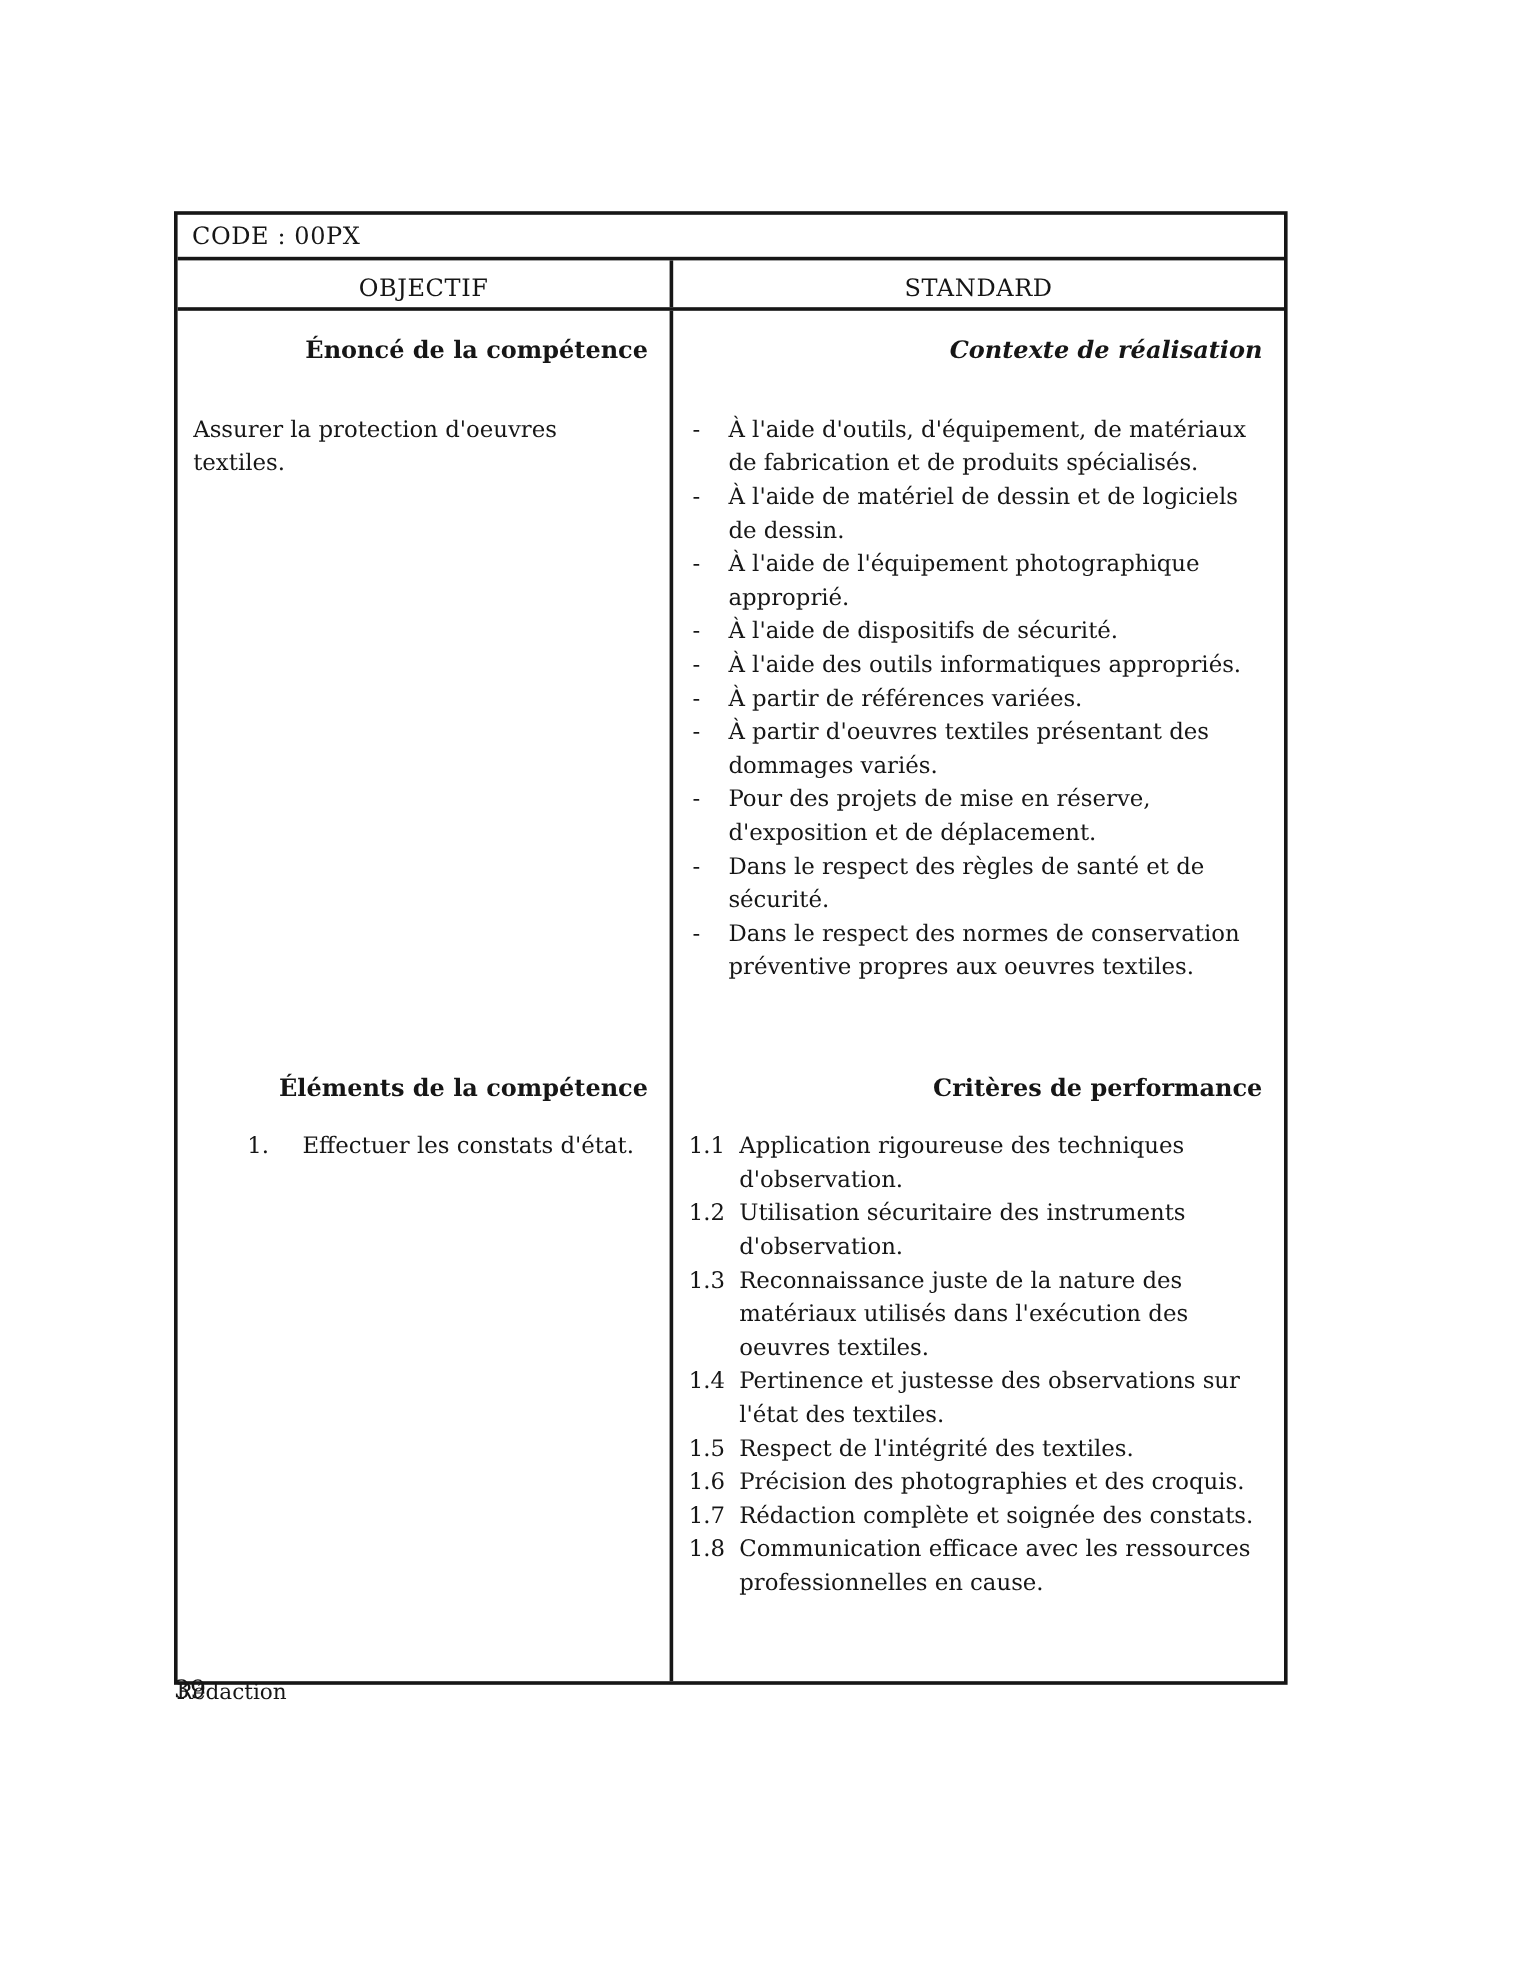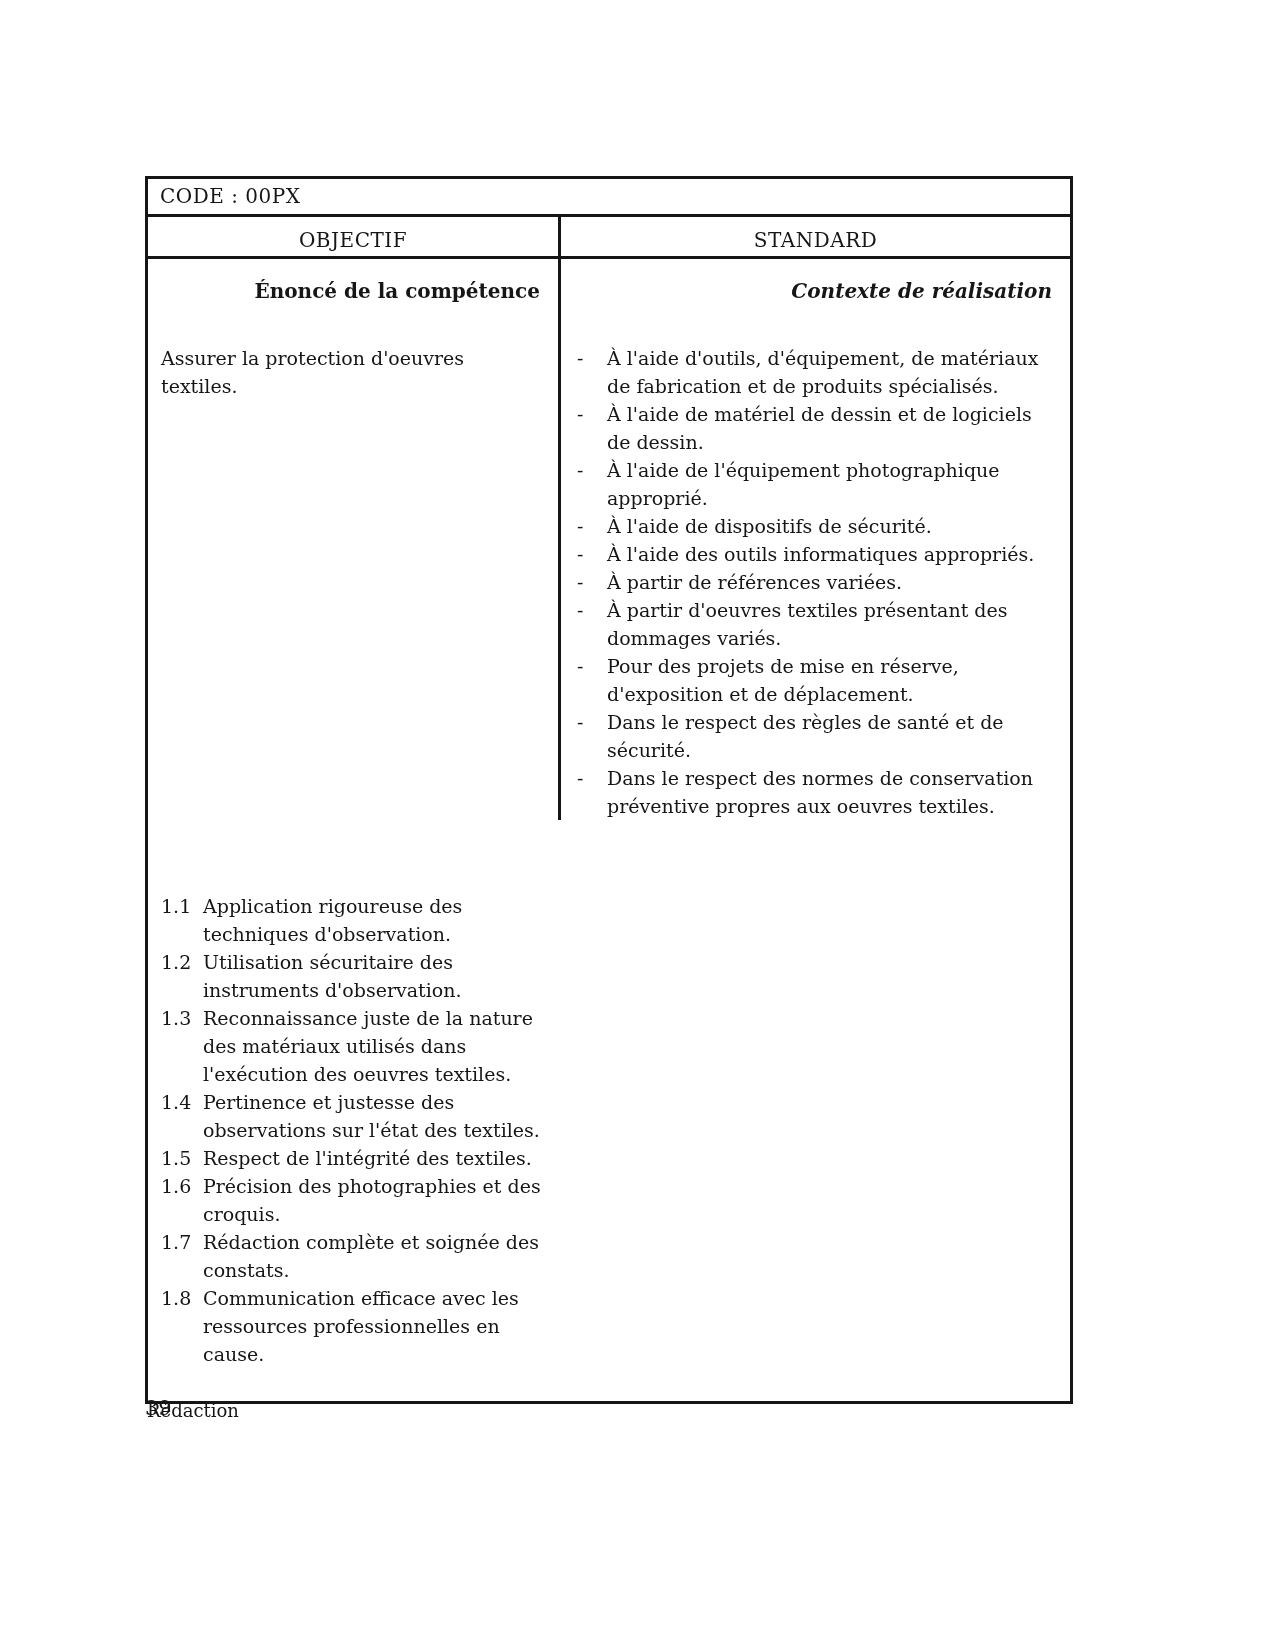--- a/index.html
+++ b/index.html
@@ -190,22 +190,32 @@
             <span class="dash">-</span>
             <span class="itxt">Dans le respect des règles de santé et de sécurité.</span>
           </div>
           <div class="dash-item">
             <span class="dash">-</span>
             <span class="itxt">Dans le respect des normes de conservation préventive propres aux oeuvres textiles.</span>
           </div>
         </div>
       </div>
 
+      <div class="cell leftcol row2">
+        <p class="sec-title no-gap">Éléments de la compétence</p>
+        <div class="elements-list">
+          <div class="num-item">
+            <span class="num">1.</span>
+            <span class="itxt">Effectuer les constats d'état.</span>
+          </div>
+        </div>
+      </div>
 
       <div class="cell row2">
+        <p class="sec-title no-gap">Critères de performance</p>
         <div class="num-list">
           <div class="num-item">
             <span class="num">1.1</span>
             <span class="itxt">Application rigoureuse des techniques d'observation.</span>
           </div>
           <div class="num-item">
             <span class="num">1.2</span>
             <span class="itxt">Utilisation sécuritaire des instruments d'observation.</span>
           </div>
           <div class="num-item">

